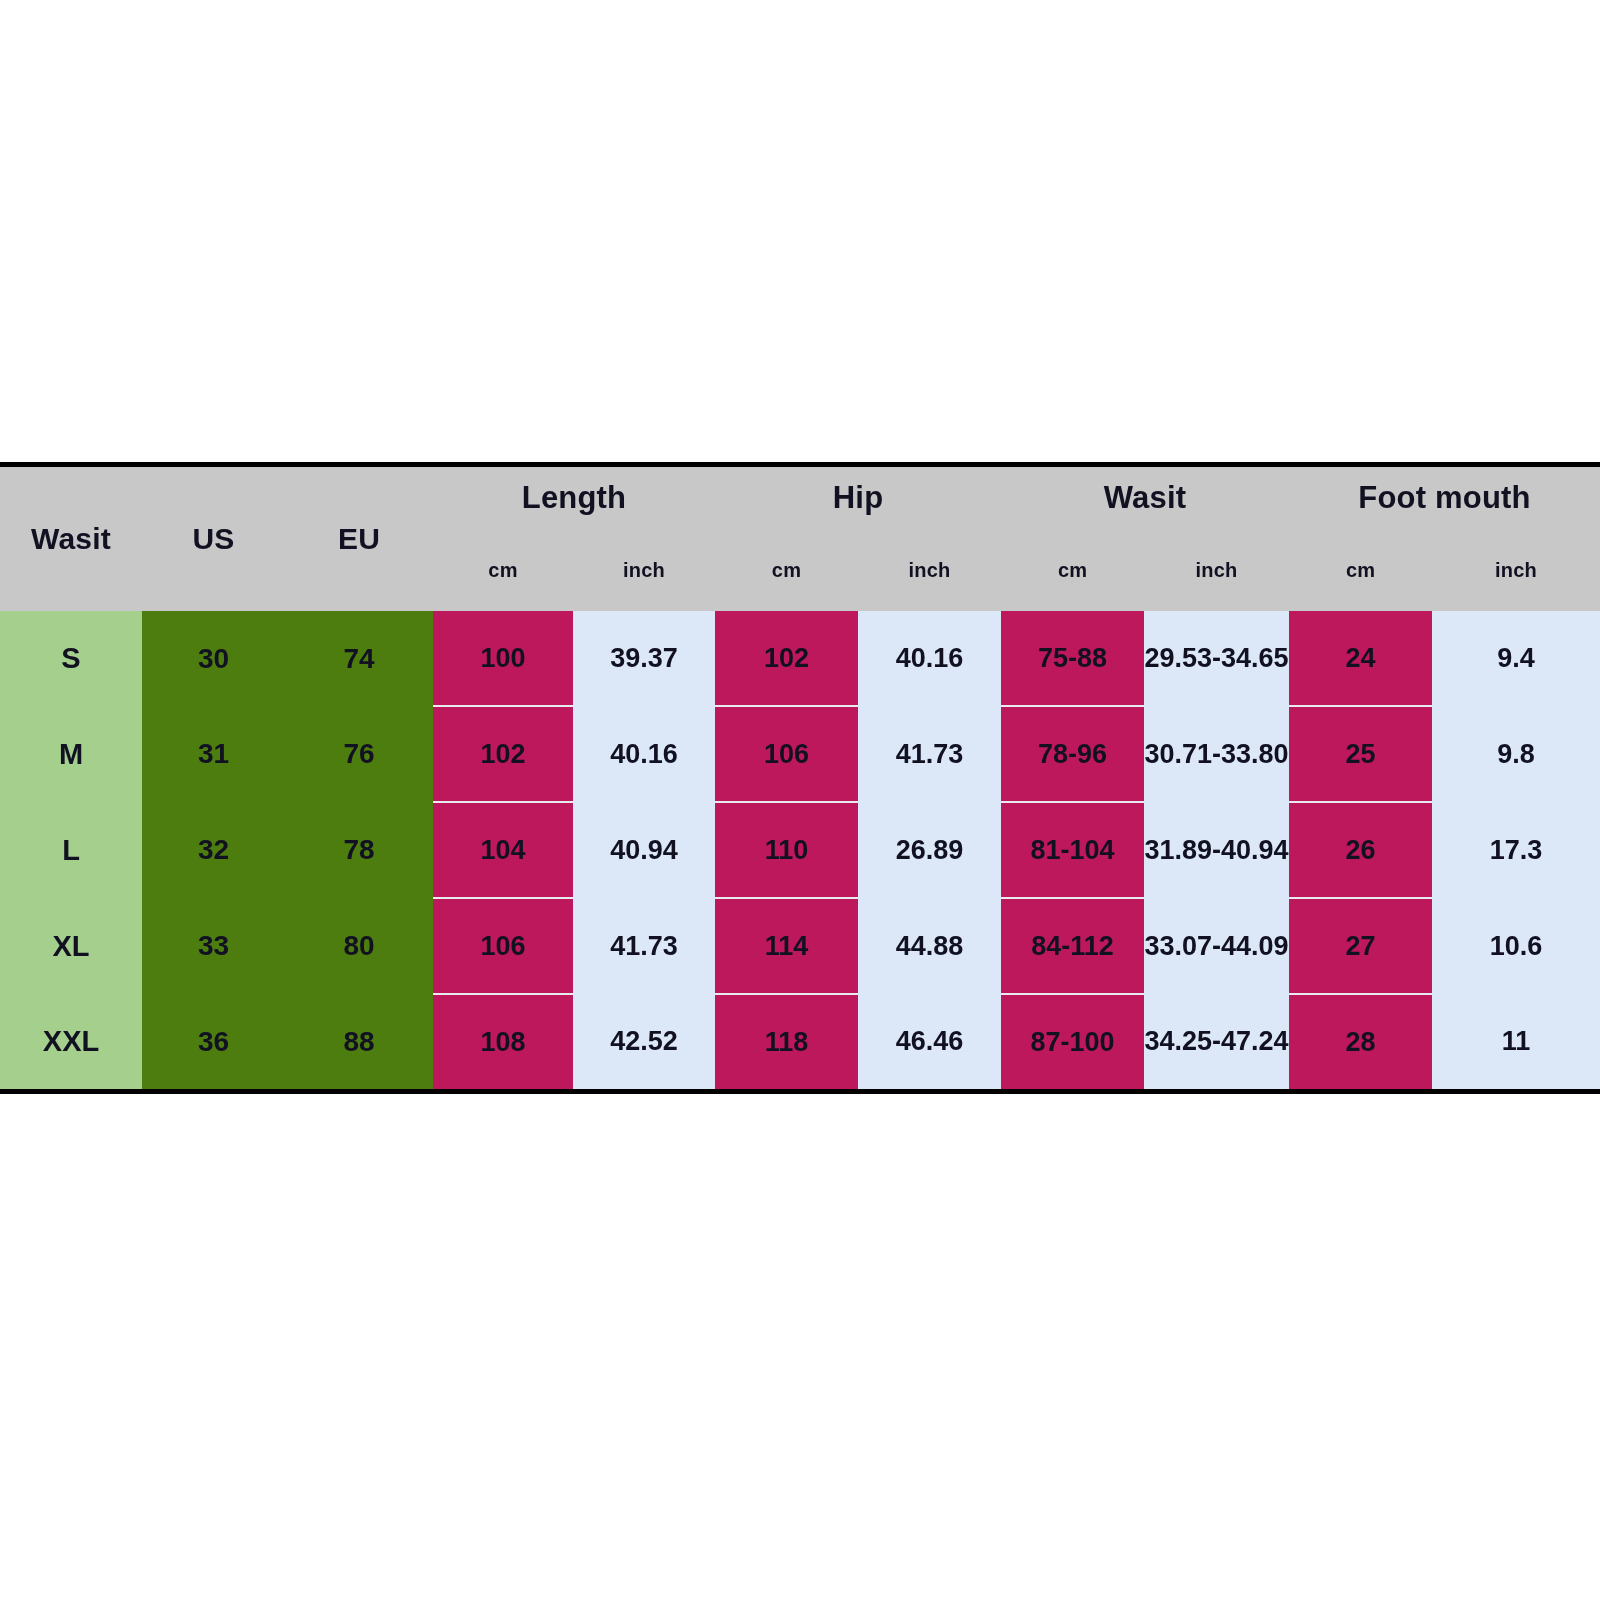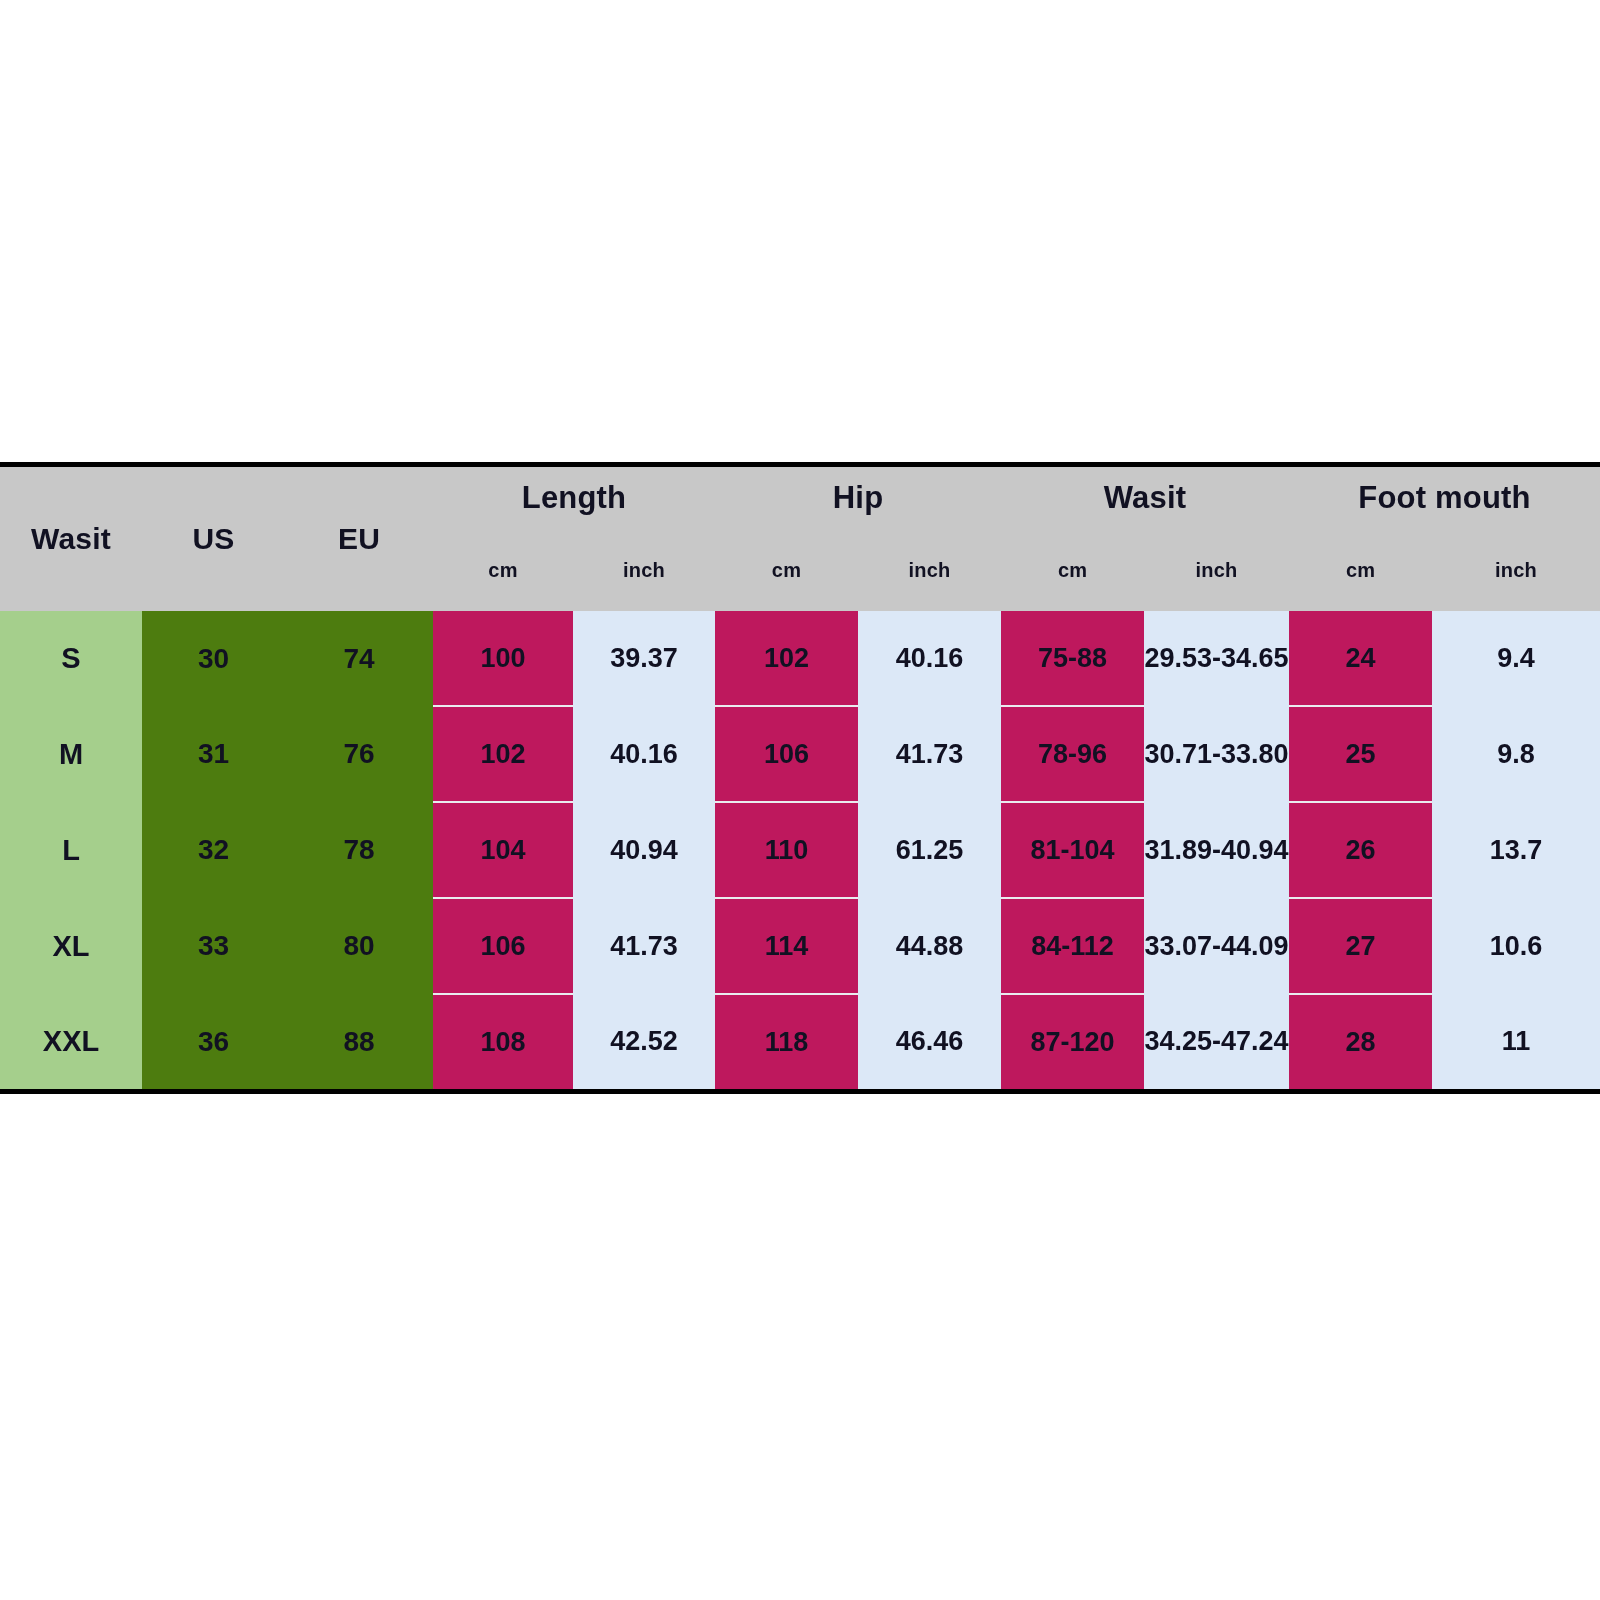--- a/index.html
+++ b/index.html
@@ -173,25 +173,25 @@
         <td class="c-cm">25</td>
         <td class="c-in">9.8</td>
       </tr>
       <tr>
         <td class="c-size">L</td>
         <td class="c-us">32</td>
         <td class="c-eu">78</td>
         <td class="c-cm">104</td>
         <td class="c-in">40.94</td>
         <td class="c-cm">110</td>
-        <td class="c-in">61.25</td>
+        <td class="c-in">26.89</td>
         <td class="c-cm">81-104</td>
         <td class="c-in">31.89-40.94</td>
         <td class="c-cm">26</td>
-        <td class="c-in">13.7</td>
+        <td class="c-in">17.3</td>
       </tr>
       <tr>
         <td class="c-size">XL</td>
         <td class="c-us">33</td>
         <td class="c-eu">80</td>
         <td class="c-cm">106</td>
         <td class="c-in">41.73</td>
         <td class="c-cm">114</td>
         <td class="c-in">44.88</td>
         <td class="c-cm">84-112</td>
@@ -200,20 +200,20 @@
         <td class="c-in">10.6</td>
       </tr>
       <tr>
         <td class="c-size">XXL</td>
         <td class="c-us">36</td>
         <td class="c-eu">88</td>
         <td class="c-cm">108</td>
         <td class="c-in">42.52</td>
         <td class="c-cm">118</td>
         <td class="c-in">46.46</td>
-        <td class="c-cm">87-120</td>
+        <td class="c-cm">87-100</td>
         <td class="c-in">34.25-47.24</td>
         <td class="c-cm">28</td>
         <td class="c-in">11</td>
       </tr>
     </tbody>
   </table>
 </div>
 
 </body></html>

